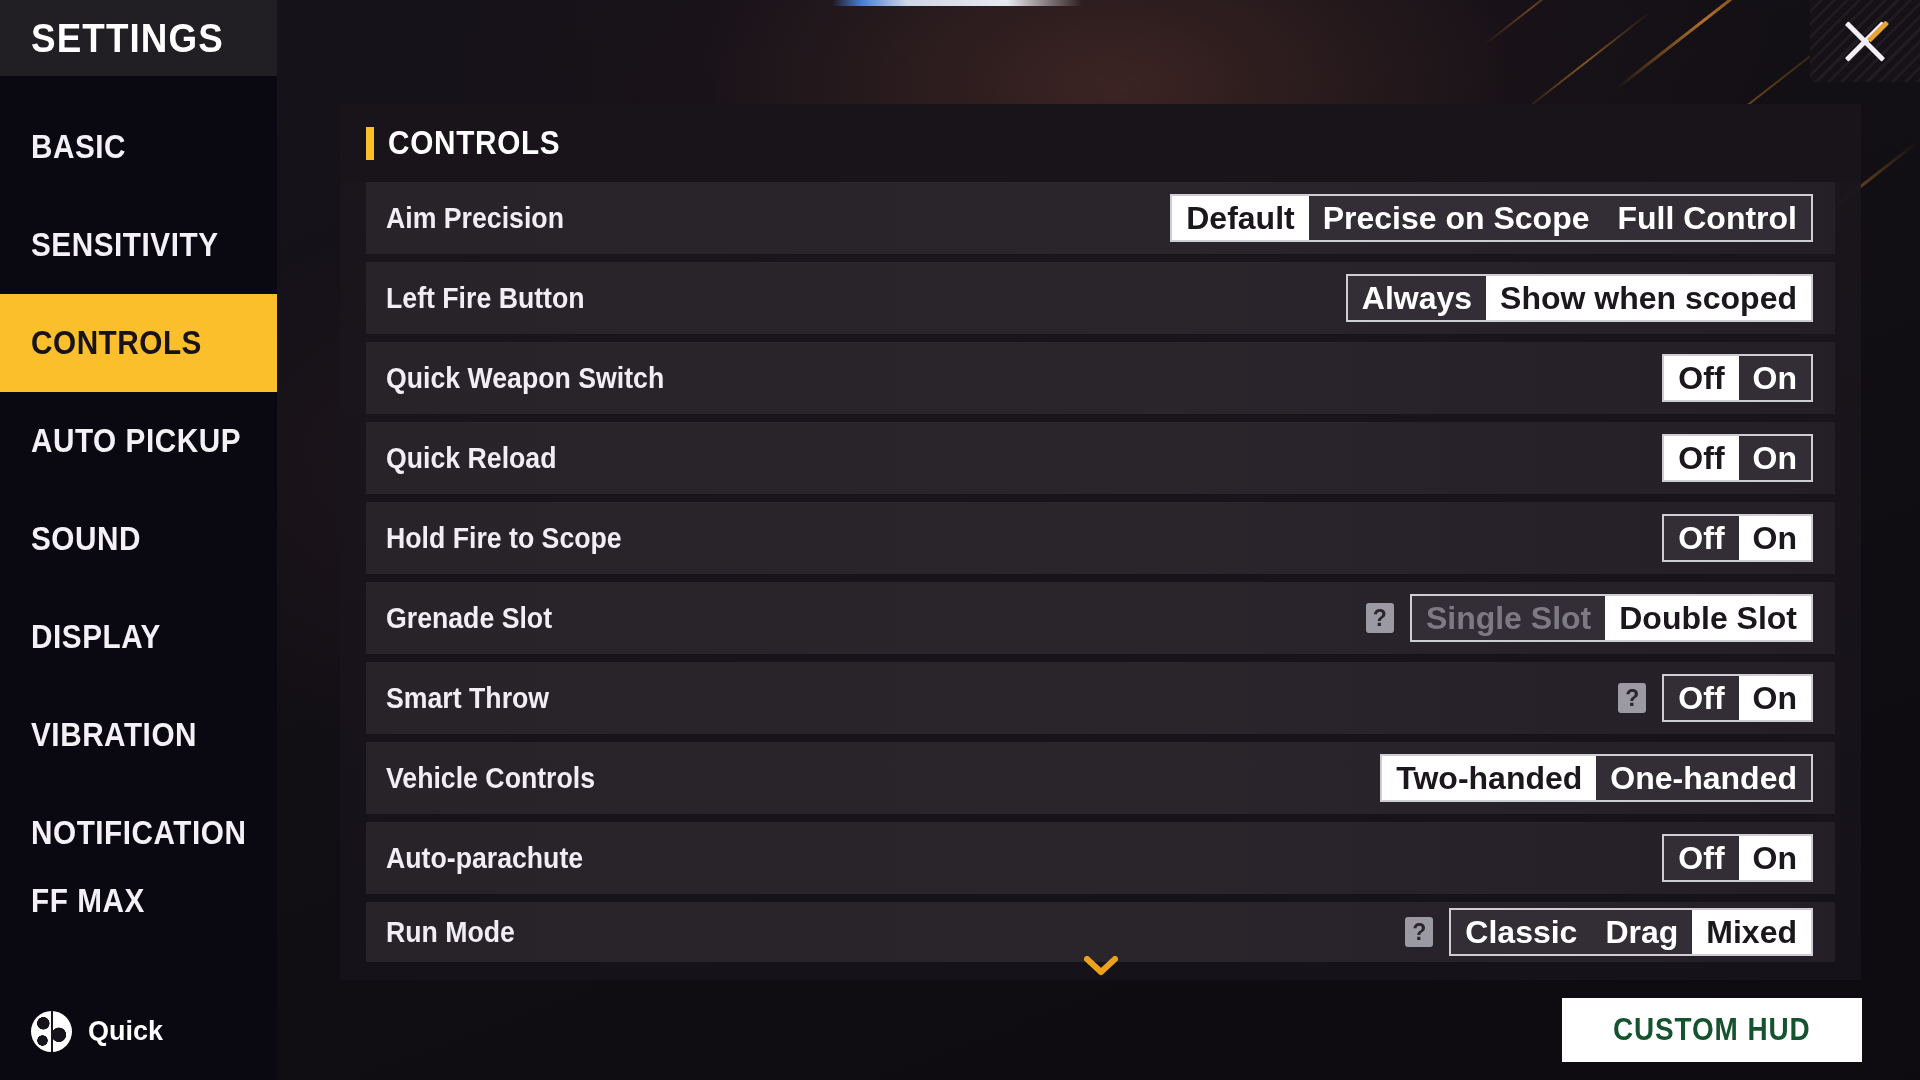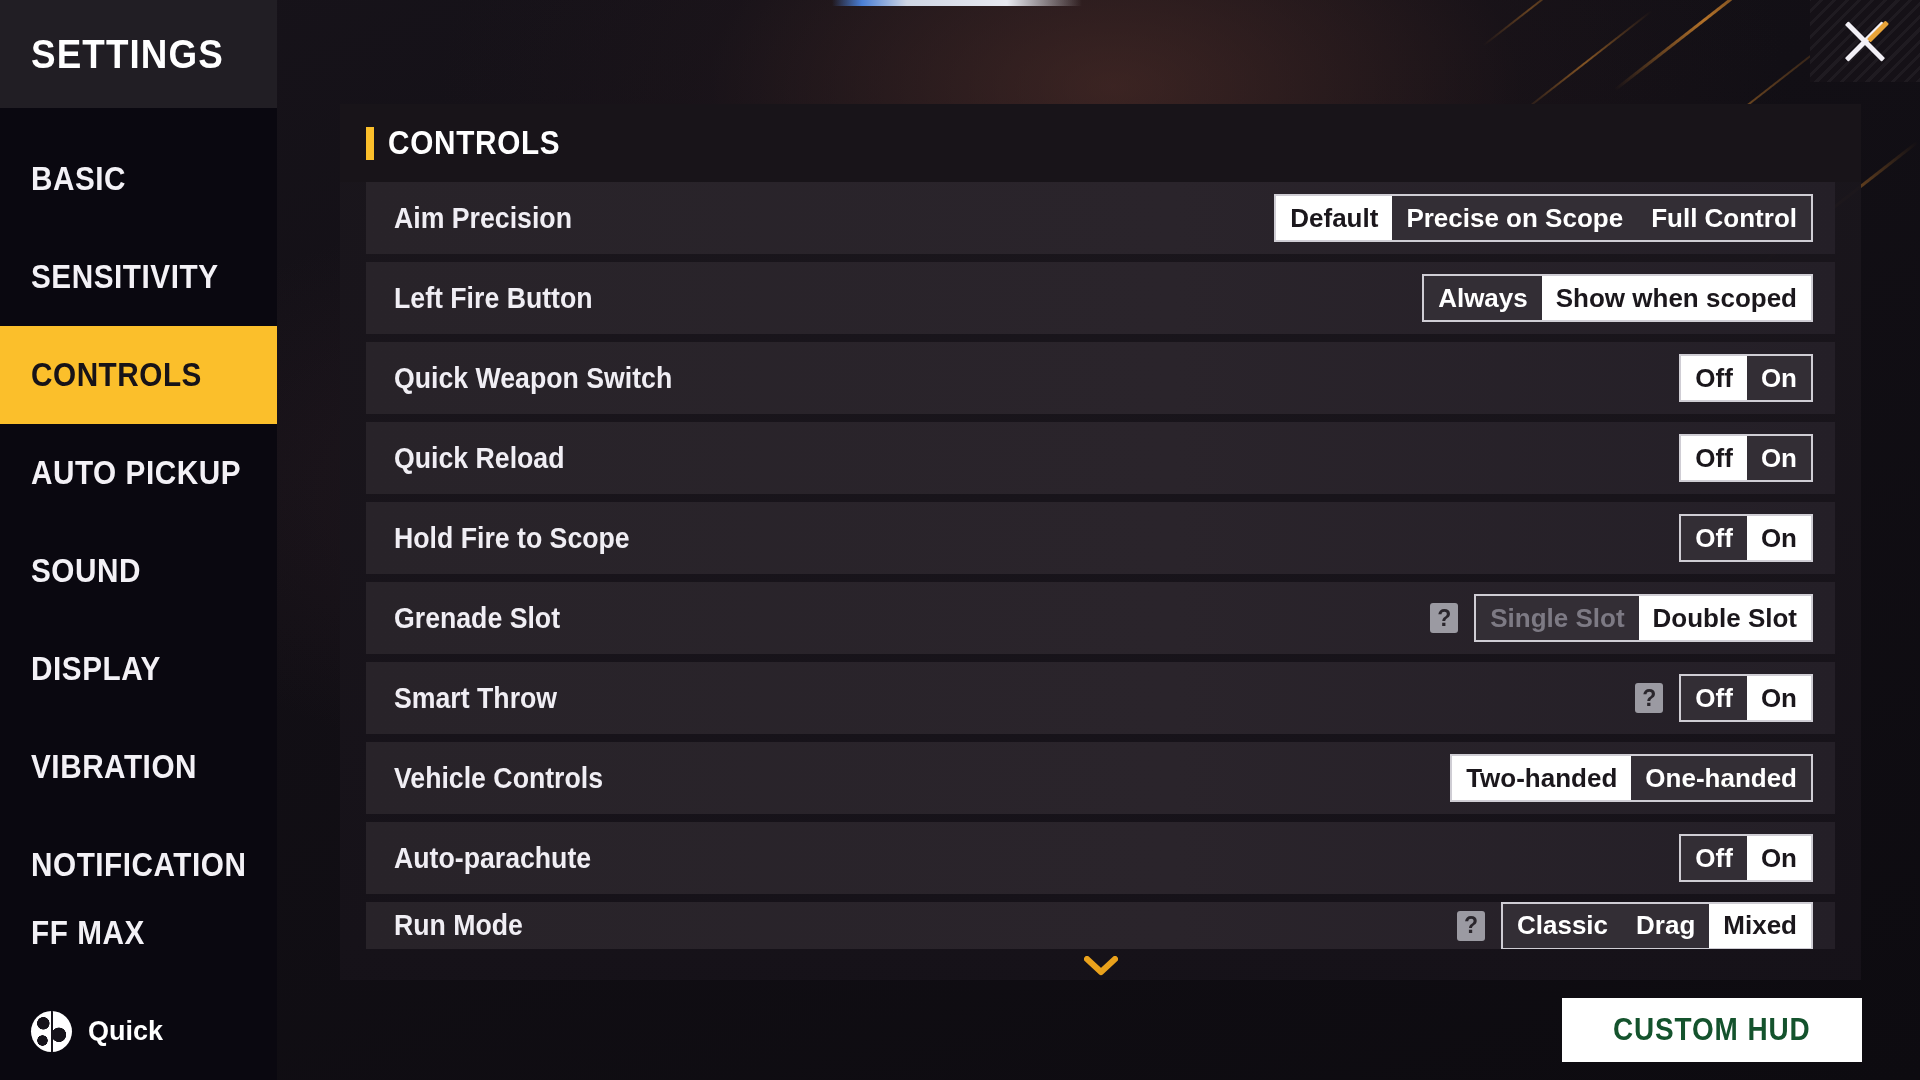--- a/index.html
+++ b/index.html
@@ -70,21 +70,21 @@
 
   
   .sidebar {
     position: absolute;
     left: 0; top: 0;
     width: 277px; height: 1080px;
     background: #0a0810;
     z-index: 5;
   }
   .sidebar-title {
-    height: 108px;
+    height: 76px;
     background: #211e24;
     display: flex; align-items: center;
     padding-left: 31px;
     color: #ffffff;
     font-size: 40px;
     font-weight: 700;
     letter-spacing: 1.2px;
     font-stretch: condensed;
     transform-origin: left center;
   }
@@ -162,21 +162,21 @@
 
   .row {
     position: relative;
     height: 72px;
     margin: 0 26px 8px 26px;
     background: linear-gradient(90deg, #282329 0%, #2a242b 55%, #241f27 100%);
     display: flex; align-items: center;
   }
   .row-label {
     color: #f0eef4; font-size: 29px; font-weight: 600;
-    margin-left: 28px; white-space: nowrap;
+    margin-left: 20px; white-space: nowrap;
   }
   .row-label span{display:block; transform:scaleX(0.92); transform-origin:left center;}
 
   .row-right {
     position: absolute; right: 22px; top: 50%;
     transform: translateY(-50%);
     display: flex; align-items: center; gap: 16px;
   }
 
   .help-icon {
@@ -195,38 +195,38 @@
   .seg {
     display: flex;
     border: 2px solid #cfcdd4;
     background: #332e35;
     height: 48px;
   }
   .seg-opt {
     display: flex; align-items: center; justify-content: center;
     padding: 0 14px;
     color: #ffffff;
-    font-size: 26px;
+    font-size: 32px;
     font-weight: 600;
     white-space: nowrap;
     cursor: pointer;
     background: #332e35;
   }
   .seg-opt.selected {
     background: #ffffff;
     color: #1b171c;
     font-weight: 700;
   }
   .seg-opt.disabled {
     color: #7d7a84;
     cursor: default;
   }
 
   
-  .row.partial { height: 47px; overflow: hidden; margin-bottom: 0; }
+  .row.partial { height: 60px; overflow: hidden; margin-bottom: 0; }
   .row.partial .seg { height: 48px; }
 
   
   .scroll-chevron {
     position: absolute;
     left: 50%; bottom: 4px;
     transform: translateX(-50%);
     width: 34px; height: 20px;
     z-index: 9;
     cursor: pointer;

